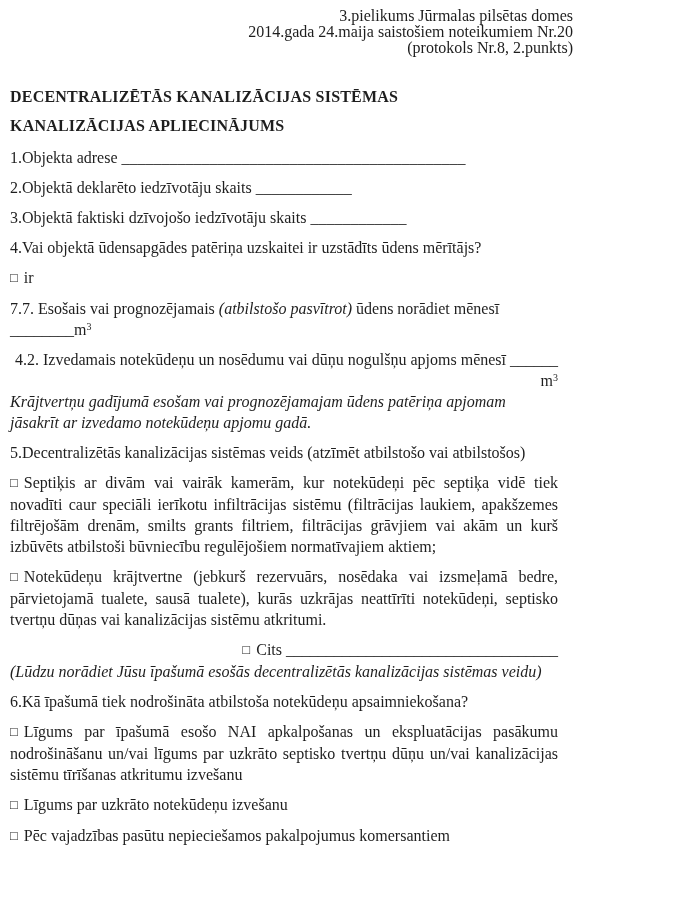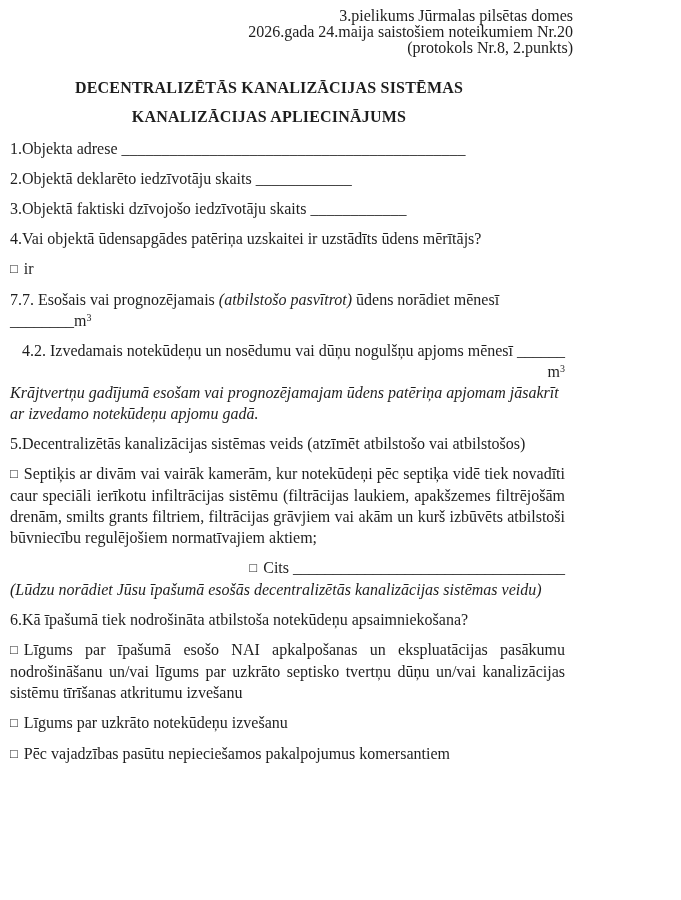--- a/index.html
+++ b/index.html
@@ -13,31 +13,31 @@
     color:#1e1e1e;
     overflow:hidden;
     box-sizing:border-box;
   }
   .content {
     padding:8px 108px 0 10px; 
   }
   .doc-header {
     text-align:right;
     line-height:16px;
-    margin-bottom:21px;
+    margin-bottom:30px;
   }
   .title {
-    text-align:center;
+    text-align:left;
     font-weight:bold;
     line-height:21px;
     margin:0 45px 8px 0;
     letter-spacing:0.2px;
   }
   .title2 { margin-bottom:11px; }
-  p { margin:0 8px 9px 0; line-height:21px; }
+  p { margin:0 15px 9px 0; line-height:21px; }
   p.tight { margin-bottom:0;text-align:right; }
   .justify { text-align:justify; }
   .italic { font-style:italic; }
   .cb {
     display:inline-block;
     font-size:13px;
     margin-right:6px;
     transform:translateY(-1px);
   }
   .blank { white-space:nowrap; letter-spacing:0; }
@@ -48,21 +48,21 @@
   }
 </style>
 </head>
 <body>
 
 <div class="page">
   <div class="content">
 
     <div class="doc-header">
       <div>3.pielikums Jūrmalas pilsētas domes</div>
-      <div>2026.gada 24.maija saistošiem noteikumiem Nr.20</div>
+      <div>2014.gada 24.maija saistošiem noteikumiem Nr.20</div>
       <div>(protokols Nr.8, 2.punkts)</div>
     </div>
 
     <p class="title">DECENTRALIZĒTĀS KANALIZĀCIJAS SISTĒMAS</p>
     <p class="title title2">KANALIZĀCIJAS APLIECINĀJUMS</p>
 
     <p><span>1.Objekta adrese </span><span class="blank">___________________________________________</span></p>
 
     <p><span>2.Objektā deklarēto iedzīvotāju skaits </span><span class="blank">____________</span></p>
 
@@ -76,20 +76,21 @@
     <p><span>7.7. Esošais vai prognozējamais </span><span class="italic">(atbilstošo pasvītrot)</span><span> ūdens norādiet mēnesī </span><span class="blank">________</span><span>m</span><span class="sup">3</span></p>
 
     <p class="tight"><span>4.2. Izvedamais notekūdeņu un nosēdumu vai dūņu nogulšņu apjoms mēnesī </span><span class="blank">______</span><span> m</span><span class="sup">3</span></p>
     <p class="italic">Krājtvertņu gadījumā esošam vai prognozējamajam ūdens patēriņa apjomam jāsakrīt ar izvedamo notekūdeņu apjomu gadā.</p>
 
     <p>5.Decentralizētās kanalizācijas sistēmas veids (atzīmēt atbilstošo vai atbilstošos)</p>
 
 
     <p class="justify"><span class="cb">□</span><span>Septiķis ar divām vai vairāk kamerām, kur notekūdeņi pēc septiķa vidē tiek novadīti caur speciāli ierīkotu infiltrācijas sistēmu (filtrācijas laukiem, apakšzemes filtrējošām drenām, smilts grants filtriem, filtrācijas grāvjiem vai akām un kurš izbūvēts atbilstoši būvniecību regulējošiem normatīvajiem aktiem;</span></p>
 
+    <p class="justify"><span class="cb">□</span><span>Notekūdeņu krājtvertne (jebkurš rezervuārs, nosēdaka vai izsmeļamā bedre, pārvietojamā tualete, sausā tualete), kurās uzkrājas neattīrīti notekūdeņi, septisko tvertņu dūņas vai kanalizācijas sistēmu atkritumi.</span></p>
 
     <p class="tight"><span class="cb">□</span><span>Cits </span><span class="blank">__________________________________</span></p>
     <p class="italic">(Lūdzu norādiet Jūsu īpašumā esošās decentralizētās kanalizācijas sistēmas veidu)</p>
 
     <p>6.Kā īpašumā tiek nodrošināta atbilstoša notekūdeņu apsaimniekošana?</p>
 
     <p class="justify"><span class="cb">□</span><span>Līgums par īpašumā esošo NAI apkalpošanas un ekspluatācijas pasākumu nodrošināšanu un/vai līgums par uzkrāto septisko tvertņu dūņu un/vai kanalizācijas sistēmu tīrīšanas atkritumu izvešanu</span></p>
 
     <p><span class="cb">□</span><span>Līgums par uzkrāto notekūdeņu izvešanu</span></p>
 

